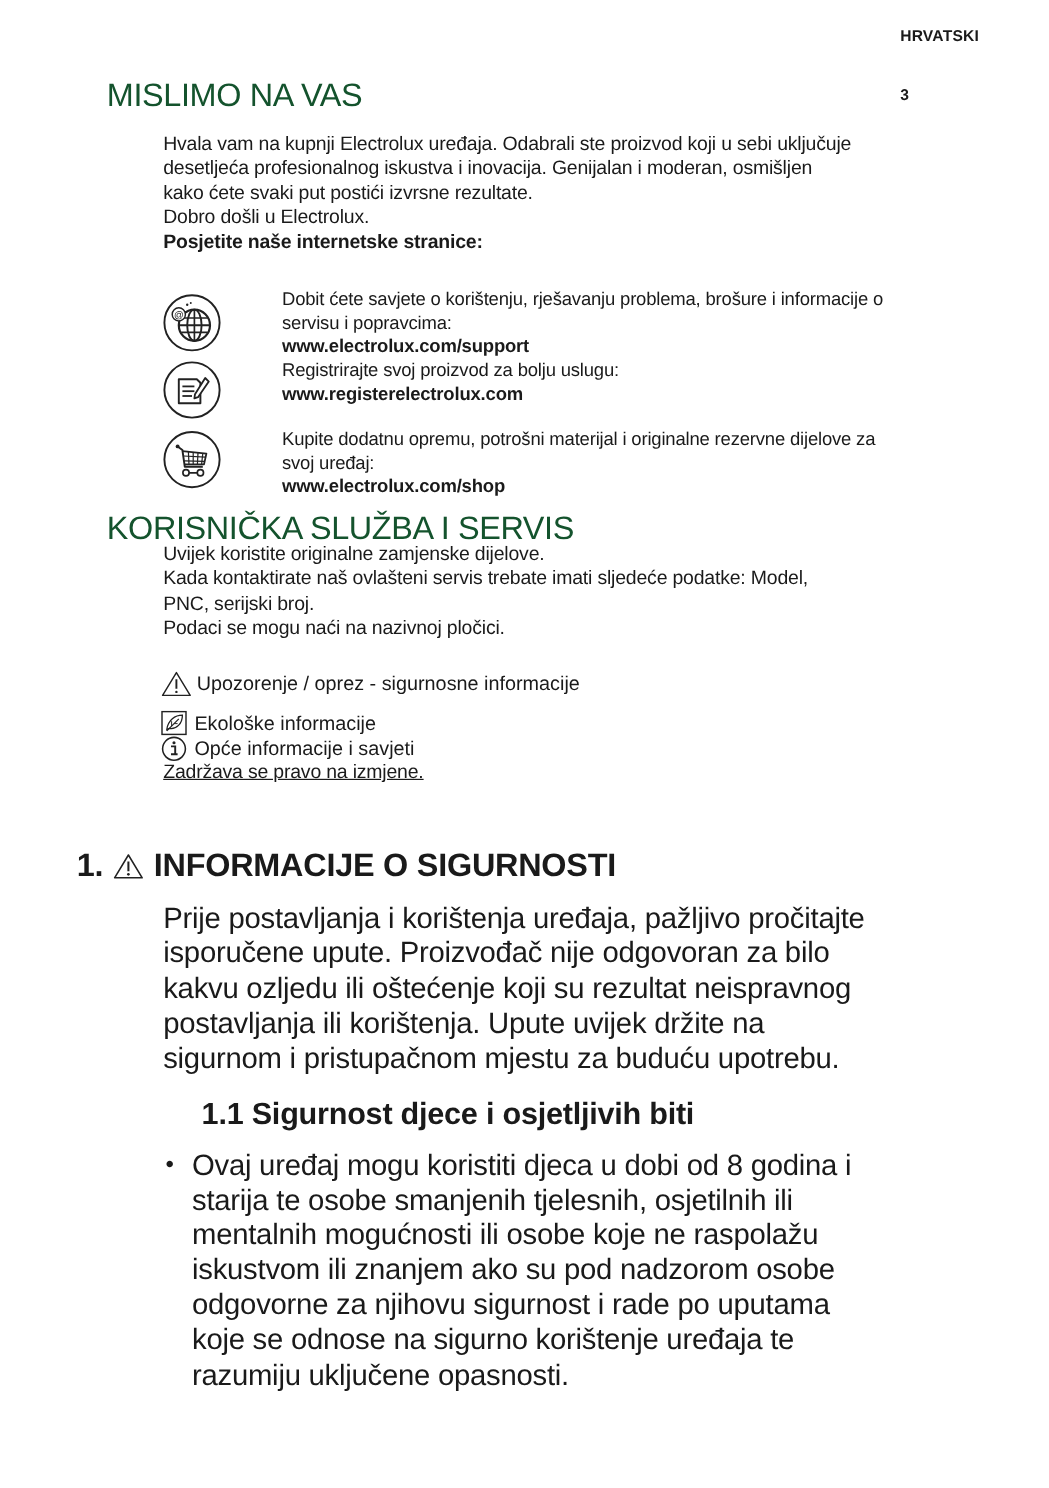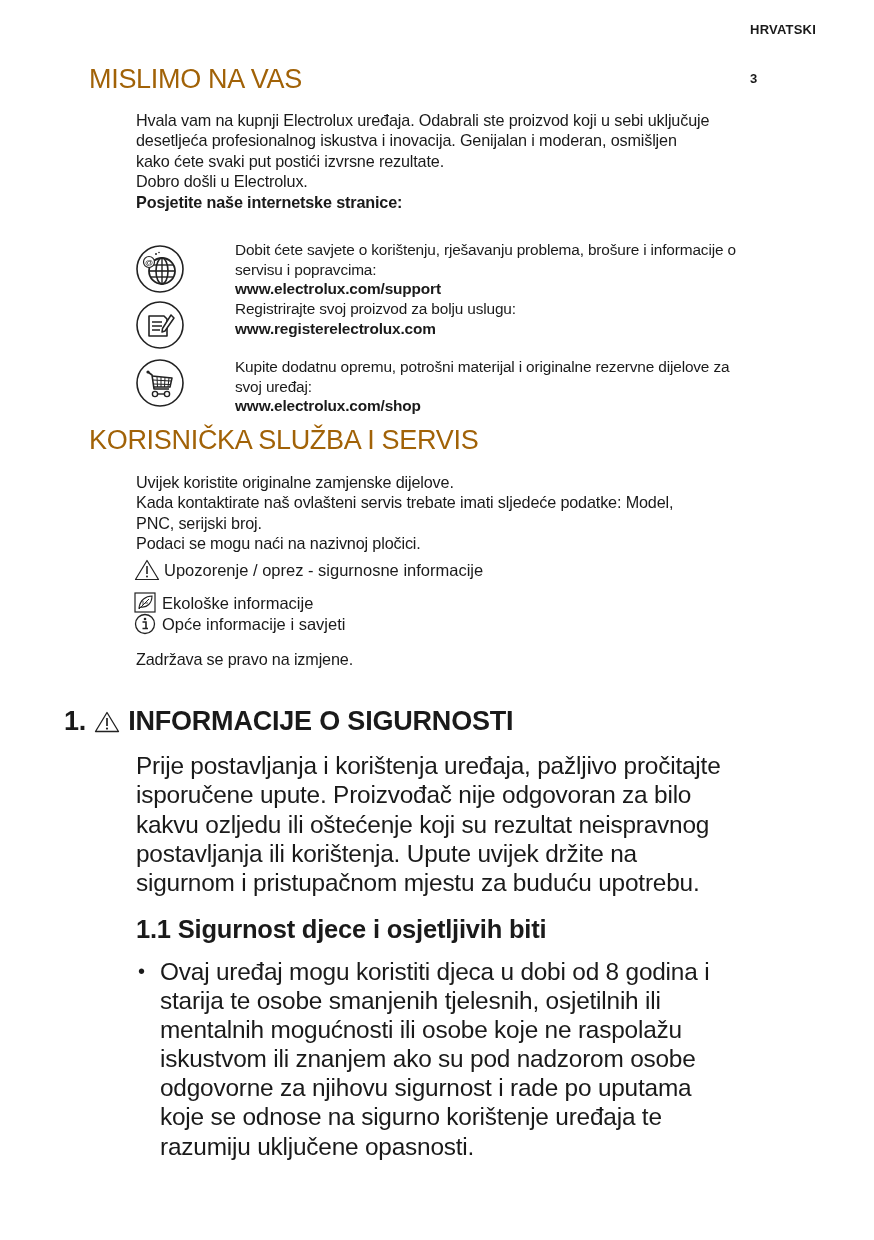--- a/index.html
+++ b/index.html
@@ -2,39 +2,39 @@
 <html><head>
   <meta charset="utf-8">
   <style>
     * { margin: 0; padding: 0; box-sizing: border-box; }
     html, body { width: 874px; height: 1240px; background: #ffffff; overflow: hidden; }
     body { position: relative; font-family: "Liberation Sans", sans-serif; color: #1a1a1a; }
     .abs { position: absolute; }
 
     .running-header { top: 22px; right: 58px; font-size: 13px; font-weight: bold; letter-spacing: 0.2px; display: flex; gap: 34px; flex-direction: column; }
 
-    .h-major { left: 89px; font-size: 27px; font-weight: normal; letter-spacing: -0.3px; color: #a16207; }
+    .h-major { left: 89px; font-size: 27px; font-weight: normal; letter-spacing: -0.3px; color: #14532d; }
     .body-sm { left: 136px; font-size: 16.2px; line-height: 20.4px; width: 690px; letter-spacing: -0.15px; }
     .body-sm .bold { font-weight: bold; }
 
     .web-row { position: absolute; left: 135px; width: 690px; }
     .web-icon { position: absolute; left: 0; width: 50px; height: 50px; }
     .web-text { position: absolute; left: 100px; font-size: 15.4px; line-height: 19.5px; width: 580px; letter-spacing: -0.15px; }
     .web-text .url { font-weight: bold; }
 
     .legend-row { position: absolute; left: 134px; font-size: 16.5px; display: flex; align-items: center; gap: 4px; }
     .legend-row svg { display: block; }
 
     .sec-title { left: 64px; top: 706px; font-size: 27px; display: flex; align-items: center; gap: 8px; letter-spacing: -0.2px; }
     .sec-title .num { font-weight: bold; }
 
     .intro { left: 136px; top: 751px; width: 700px; font-size: 24.4px; line-height: 29.3px; letter-spacing: -0.2px; }
 
     .sub-title { left: 136px; top: 915px; font-size: 25.5px; letter-spacing: -0.2px; }
-    .sub-title .num { font-weight: bold; }
+    .sub-title .num { font-weight: bold; margin-left: 32px; }
 
     .bullet-list { left: 136px; top: 957px; width: 690px; list-style: none; }
     .bullet-list li { position: relative; padding-left: 24px; font-size: 24.4px; line-height: 29.1px; letter-spacing: -0.2px; }
     .bullet-list li .dot { position: absolute; left: 2px; top: 0; font-size: 20px; }
   </style>
 </head>
 <body>
 
 <div class="abs running-header">
   <span>HRVATSKI</span>
@@ -105,21 +105,21 @@
   </svg>
   <div class="web-text" style="top:0;">
     <div>Kupite dodatnu opremu, potrošni materijal i originalne rezervne dijelove za</div>
     <div>svoj uređaj:</div>
     <div class="url">www.electrolux.com/shop</div>
   </div>
 </div>
 
 <h1 class="abs h-major" style="top:425px;">KORISNIČKA SLUŽBA I SERVIS</h1>
 
-<div class="abs body-sm" style="top:472px;">
+<div class="abs body-sm" style="top:452px;">
   <div>Uvijek koristite originalne zamjenske dijelove.</div>
   <div>Kada kontaktirate naš ovlašteni servis trebate imati sljedeće podatke: Model,</div>
   <div>PNC, serijski broj.</div>
   <div>Podaci se mogu naći na nazivnoj pločici.</div>
 </div>
 
 <div class="legend-row" style="top:559px;">
   <svg width="26" height="22" viewBox="0 0 26 22">
     <path d="M13 1.5 L24.5 20.5 L1.5 20.5 Z" fill="none" stroke="#222" stroke-width="1.2" stroke-linejoin="round"></path>
     <line x1="13" y1="7" x2="13" y2="15" stroke="#222" stroke-width="1.6"></line>
@@ -141,21 +141,21 @@
   <svg width="24" height="22" viewBox="0 0 24 22">
     <rect x="1" y="1" width="20" height="19" fill="none" stroke="#222" stroke-width="1.2"></rect>
     <path d="M5 16 C6 8, 12 4, 18 4 C18 11, 13 16, 7 15 Z" fill="none" stroke="#222" stroke-width="1.1"></path>
     <line x1="5" y1="17" x2="15" y2="7" stroke="#222" stroke-width="1"></line>
     <line x1="9" y1="13" x2="9" y2="9" stroke="#222" stroke-width="0.8"></line>
     <line x1="11" y1="11" x2="14" y2="11" stroke="#222" stroke-width="0.8"></line>
   </svg>
   <span>Ekološke informacije</span>
 </div>
 
-<div class="abs body-sm" style="top:649px;">Zadržava se pravo na izmjene.</div>
+<div class="abs body-sm" style="top:633px;text-decoration:underline;">Zadržava se pravo na izmjene.</div>
 
 <h1 class="abs sec-title">
   <span class="num">1.</span>
   <svg width="26" height="22" viewBox="0 0 26 22">
     <path d="M13 1.5 L24.5 20.5 L1.5 20.5 Z" fill="none" stroke="#222" stroke-width="1.3" stroke-linejoin="round"></path>
     <line x1="13" y1="7" x2="13" y2="15" stroke="#222" stroke-width="1.7"></line>
     <circle cx="13" cy="17.6" r="1.1" fill="#222"></circle>
   </svg>
   <span>INFORMACIJE O SIGURNOSTI</span>
 </h1>

